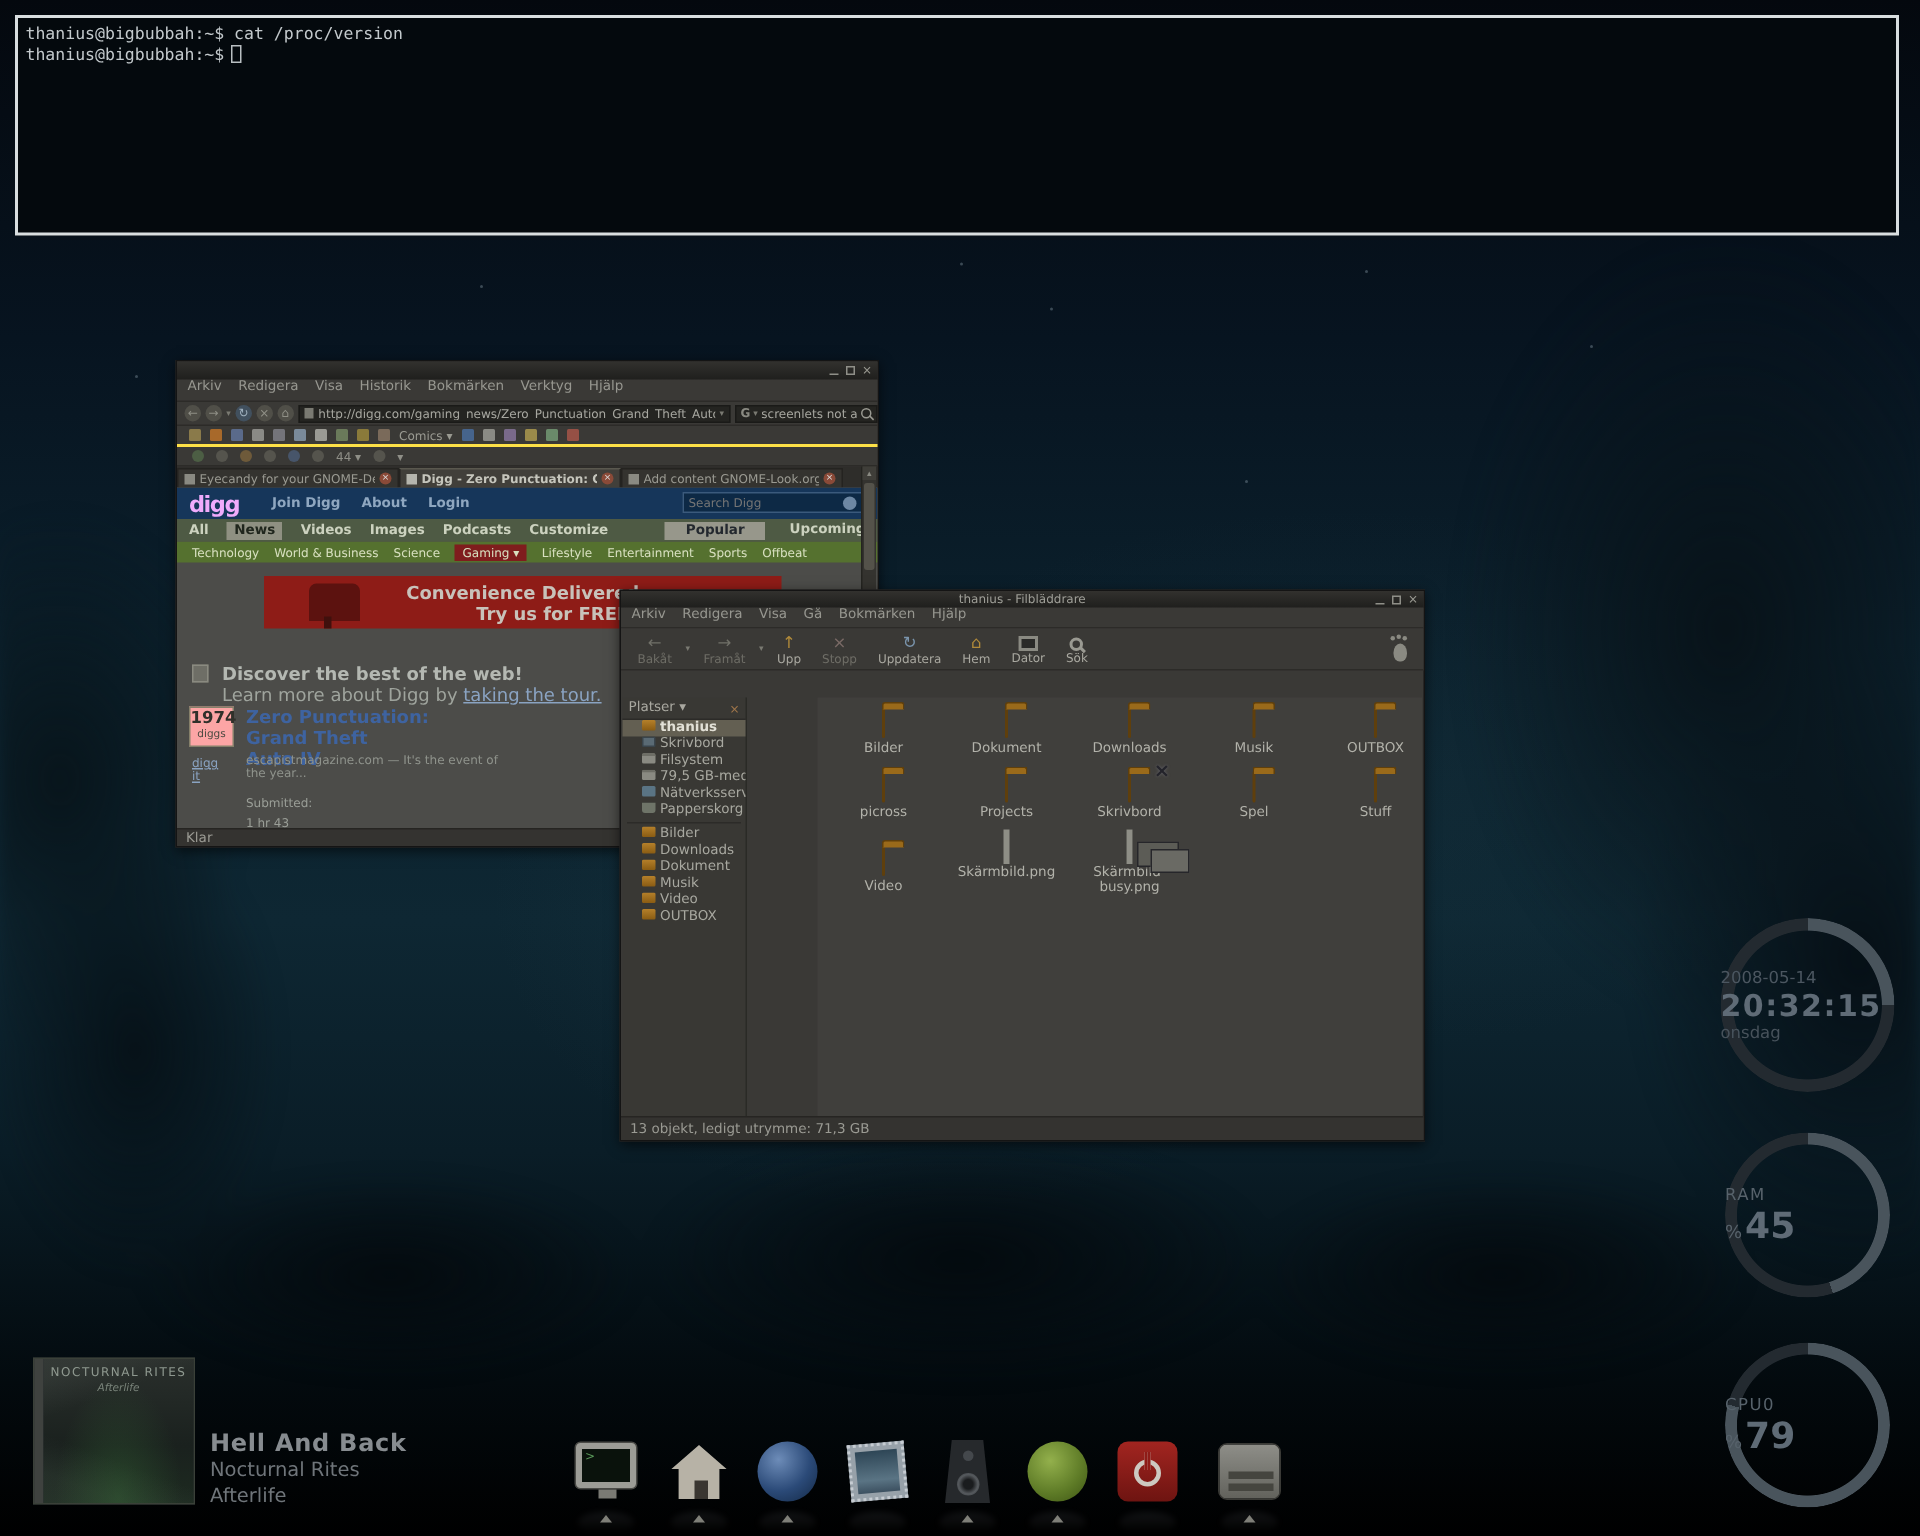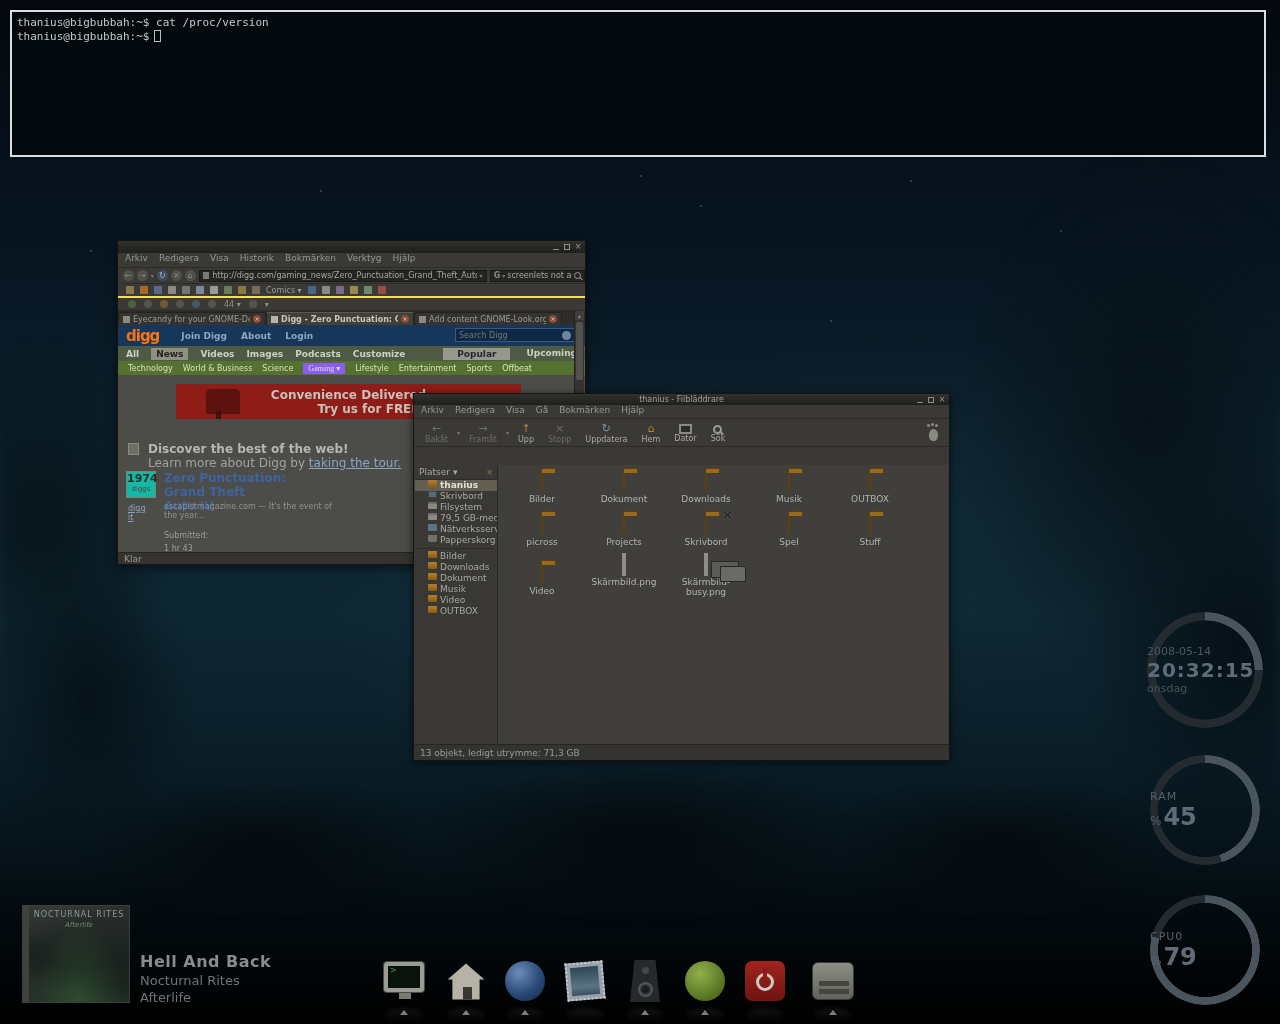--- a/index.html
+++ b/index.html
@@ -84,49 +84,49 @@
   .tab-fav { width:7px; height:7px; background:#8a8a82; flex:none; }
   .tab-label { font-size:8px; color:#9a9a92; white-space:nowrap; overflow:hidden; flex:1; }
   .tab.active .tab-label { color:#c5c5bc; font-weight:bold; }
   .tab-close { width:8px; height:8px; border-radius:50%; background:#8a4a38; color:#ddd;
     font-size:6px; line-height:8px; text-align:center; flex:none; }
   .tab-scroll { margin-left:auto; color:#8a8a82; font-size:7px; padding:0 4px; }
 
   
   #digg { position:absolute; left:0; top:84px; width:467px; height:229px; background:#4c4c49; overflow:hidden; }
   #digg-header { position:relative; height:21px; background:#16365a; display:flex; align-items:center; }
-  .digg-logo { color:#f97316; font-size:15px; font-weight:bold; letter-spacing:-1px; margin-left:8px; }
+  .digg-logo { color:#f0abfc; font-size:15px; font-weight:bold; letter-spacing:-1px; margin-left:8px; }
   .digg-links { display:flex; gap:14px; margin-left:22px; color:#8fa7c0; font-size:9px; font-weight:bold; }
   .digg-search { position:absolute; right:10px; top:3px; width:120px; height:14px; background:#0d2945;
     border:1px solid #3b5a7c; display:flex; align-items:center; padding:0 3px; }
   .digg-search input { background:transparent; border:none; outline:none; width:100%;
     color:#7d93ad; font-size:8px; font-family:"DejaVu Sans", sans-serif; }
   .digg-search .knob { width:9px; height:9px; border-radius:50%; background:#6d87a3; flex:none; }
   #digg-nav { position:relative; height:15px; background:#4e5a44; display:flex; align-items:center; gap:12px;
     padding-left:8px; color:#ccd2bf; font-size:9px; font-weight:bold; }
   .dn-sel { background:#8f9082; color:#20261d; padding:1px 5px; }
   .dn-right { position:absolute; right:8px; display:flex; gap:16px; }
   .dn-pop { background:#97978b; color:#23282e; padding:1px 14px; }
   #digg-cats { height:14px; background:#55712f; display:flex; align-items:center; gap:10px; padding-left:10px;
     color:#d8e0c0; font-size:8px; }
-  .cat-sel { background:#8b5cf6; padding:1px 5px;font-family:Liberation Serif, serif; }
+  .cat-sel { background:#7f1d1d; padding:1px 5px; }
   #digg-page { position:relative; height:179px; }
   #ad { position:absolute; left:58px; top:9px; width:345px; height:35px; background:#8e1c17;
     color:#c8c2ba; text-align:center; font-weight:bold; }
   #ad .l1 { font-size:12px; padding-top:4px; } #ad .l2 { font-size:12px; padding-left:40px; }
   .mailbox { position:absolute; left:30px; top:5px; width:34px; height:25px; background:#5c120f; border-radius:5px 5px 0 0; }
   .mailbox::after { content:''; position:absolute; left:10px; bottom:-5px; width:5px; height:8px; background:#40100d; }
   #promo { position:absolute; left:8px; top:67px; font-size:12px; }
   .promo-icon { position:absolute; left:2px; top:1px; width:11px; height:12px; background:#6e6e66; border:1px solid #8a8a80; }
   #promo .txt { margin-left:22px; }
   .promo-b { color:#b4b8b2; font-weight:bold; }
   .promo-r { color:#9fa49d; }
   a.link { color:#8aa3c2; text-decoration:underline; }
   #story { position:absolute; left:8px; top:96px; }
-  .score { position:absolute; left:0; top:0; width:30px; height:27px; background:#14b8a6; border:1px solid #85806a; text-align:center; }
+  .score { position:absolute; left:0; top:0; width:30px; height:27px; background:#fca5a5; border:1px solid #85806a; text-align:center; }
   .score-n { font-size:11px; font-weight:bold; color:#30302a; line-height:13px; }
   .score-d { font-size:7px; color:#4a4a40; }
   .diggit { position:absolute; left:2px; top:33px; font-size:8px; }
   .story-title { position:absolute; left:38px; top:0px; width:150px; color:#3e63a0; font-weight:bold; font-size:12px; line-height:14px; }
   .story-src { position:absolute; left:38px; top:31px; width:180px; font-size:8px; color:#8f938c; }
   .story-meta { position:absolute; left:38px; top:58px; font-size:8px; color:#9a9e97; line-height:13px; }
   #ff-scroll { position:absolute; right:1px; top:70px; width:10px; height:243px; background:#34332f; border-left:1px solid #242420; }
   .sb-btn { height:9px; background:#3f3e39; color:#8a8a82; font-size:6px; text-align:center; line-height:9px; }
   .sb-btn.bot { position:absolute; bottom:0; left:0; right:0; }
   .sb-thumb { position:absolute; top:11px; left:1px; right:1px; height:58px; background:#54524a; border-radius:2px; }
@@ -156,21 +156,21 @@
   #fm-locbar { height:18px; background:#3a3936; border-bottom:1px solid #2c2b28; display:flex; align-items:center; gap:5px; padding:0 6px; }
   .loc-toggle { width:16px; height:13px; background:#504f48; border:1px solid #2a2a26; position:relative; }
   .loc-toggle::after { content:''; position:absolute; inset:2px 3px; background:#8f8f86; }
   .loc-label { font-size:9px; color:#a9a8a0; }
   .loc-input { flex:1; height:13px; background:#242421; border:1px solid #1a1a18; color:#b2b2aa; font-size:9px;
     font-family:"DejaVu Sans", sans-serif; padding:0 4px; outline:none; }
   .zoompct { font-size:9px; color:#a9a8a0; }
   .viewsel { width:92px; height:14px; background:#434240; border:1px solid #2a2a28; display:flex; align-items:center;
     font-size:8px; color:#aaa99f; padding:0 3px; gap:3px; }
   .spin { margin-left:auto; display:flex; flex-direction:column; font-size:5px; line-height:4px; color:#8a8a80; }
-  #fm-body { position:absolute; left:1px; right:1px; top:71px; bottom:16px; display:flex; }
+  #fm-body { position:absolute; left:1px; right:1px; top:71px; bottom:16px; display:flex;gap:47px; }
   #fm-side { width:83px; background:#393834; border-right:1px solid #2a2a26; position:relative; font-size:9px; }
   .side-head { height:15px; display:flex; align-items:center; gap:3px; padding:0 4px; color:#a9a8a0; border-bottom:1px solid #2c2b28; }
   .side-x { margin-left:auto; color:#a0764a; font-size:8px; }
   .side-item { height:11px; display:flex; align-items:flex-start; gap:3px; padding:0 13px; color:#a8a8a0; white-space:nowrap; overflow:hidden; }
   .side-item.sel { background:#635f52; color:#e2e0d6; font-weight:bold; }
   .side-sep { height:1px; background:#2c2b28; margin:2px 3px; }
   .si { width:9px; height:7px; flex:none; border-radius:1px; }
   .si-folder { background:linear-gradient(180deg,#b5802a,#8a5c13); }
   .si-desk { background:#5a6a74; border:1px solid #3a454c; }
   .si-drive { background:#8a8a82; border-top:2px solid #6e6e66; }

